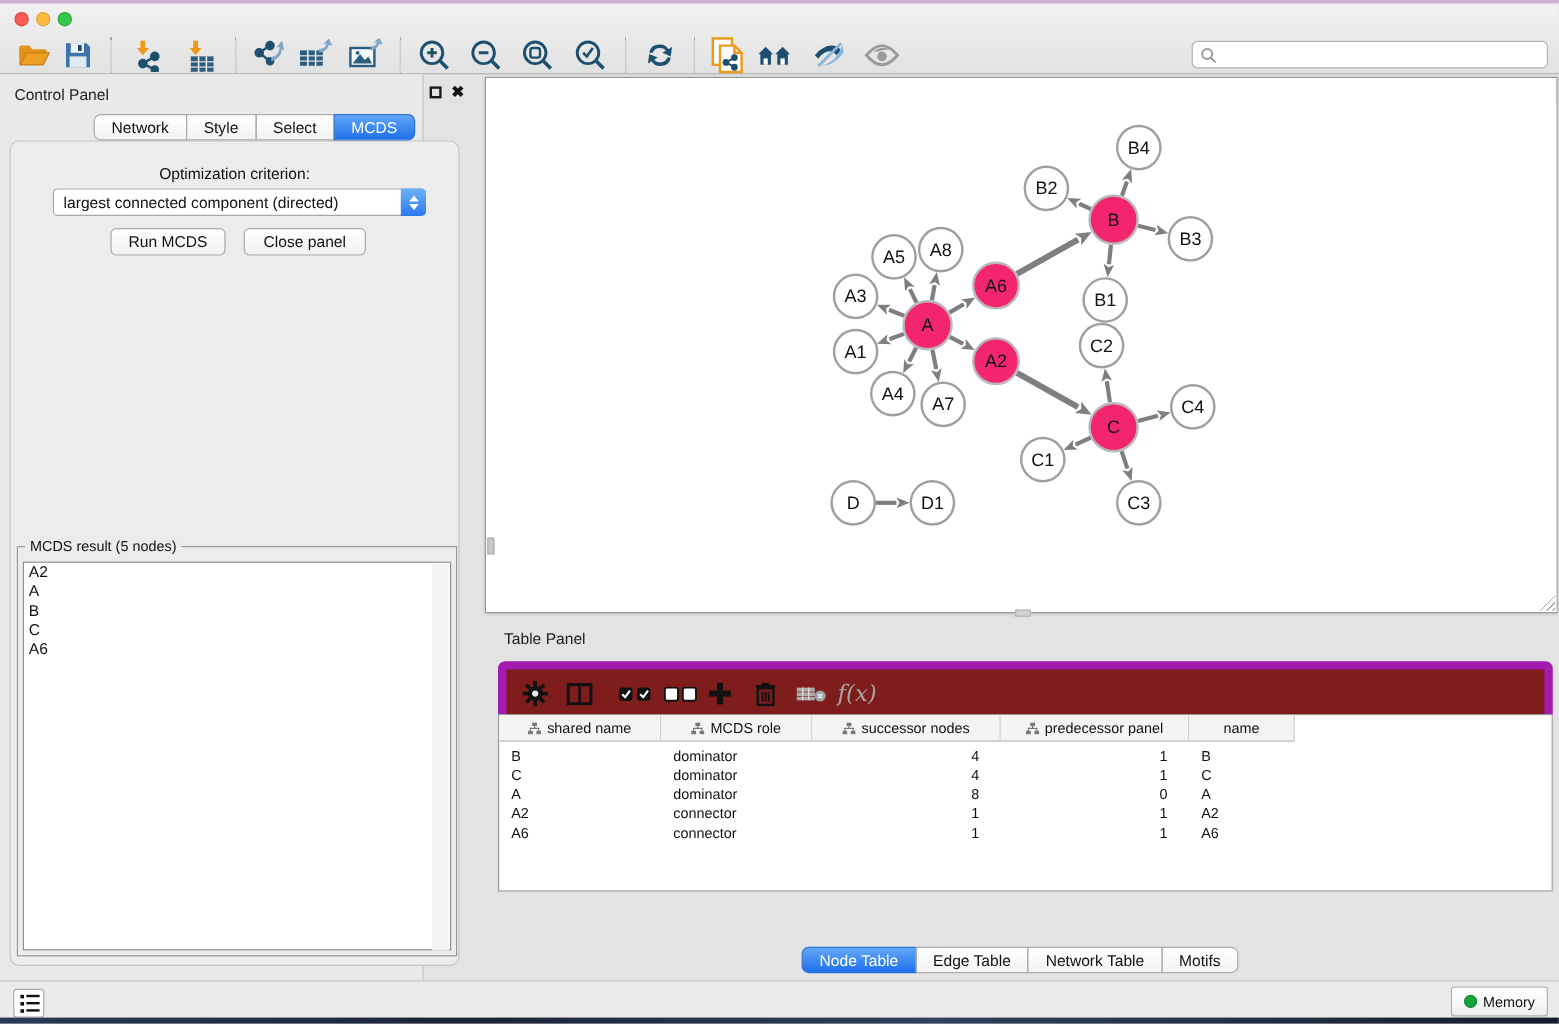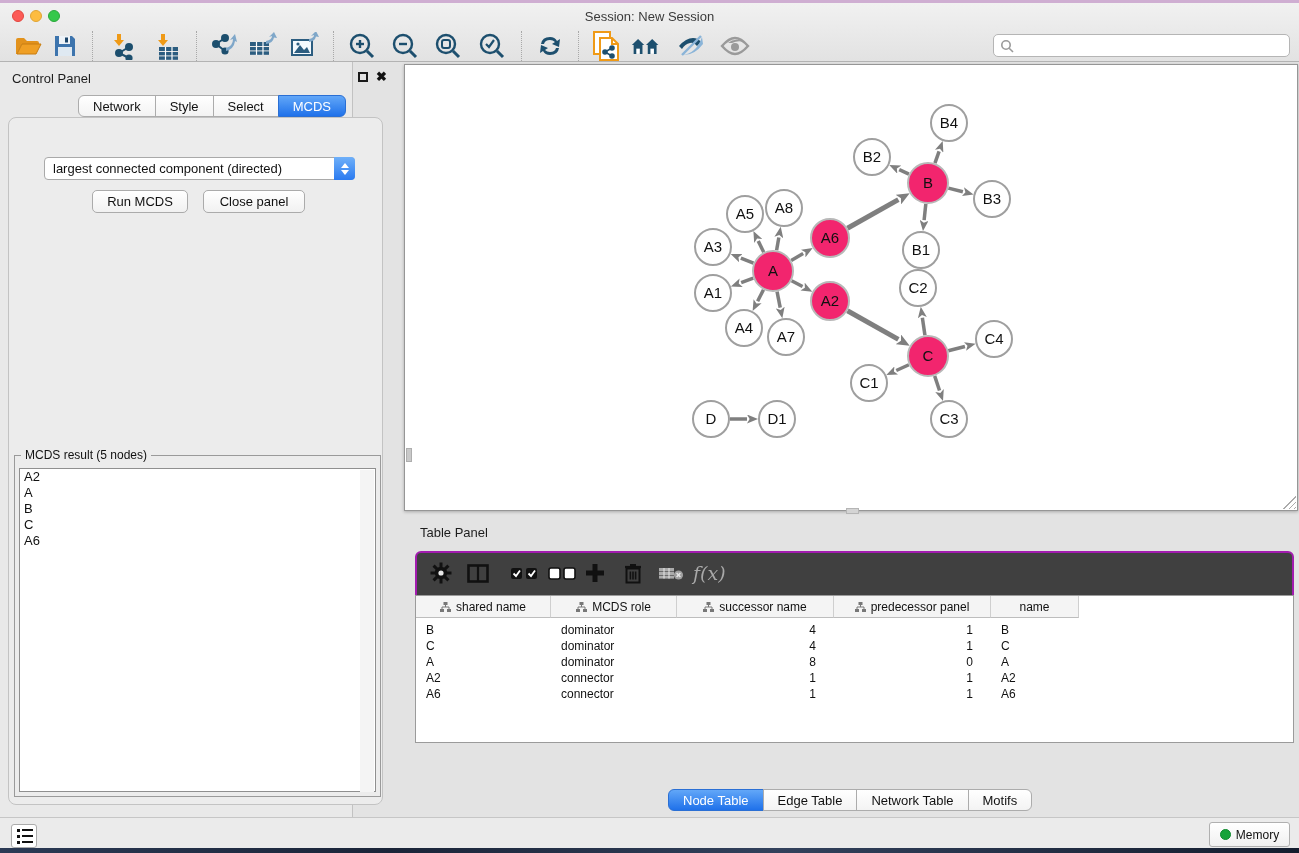--- a/index.html
+++ b/index.html
@@ -53,21 +53,21 @@
   .net-title { position:absolute; left:0; top:4px; width:100%; text-align:center; font-size:13px; color:#2e2e2e; }
   .net-canvas { position:absolute; left:0; top:22px; width:892px; height:423px; background:#ffffff; }
   .resize-grip { position:absolute; right:1px; bottom:1px; width:13px; height:13px;
     background:linear-gradient(135deg, transparent 0 50%, #ababab 50% 55%, transparent 55% 70%, #ababab 70% 75%, transparent 75% 90%, #ababab 90% 95%, transparent 95%); }
   .vscroll-stub { position:absolute; left:1px; top:361px; width:6px; height:14px; background:#c9c9c9; border:1px solid #aeaeae; }
   .hscroll-stub { position:absolute; left:441px; bottom:-4px; width:13px; height:6px; background:#d4d4d4; border:1px solid #b5b5b5; }
 
   
   .table-panel { position:absolute; left:404px; top:518px; width:895px; height:299px; }
   .tp-title { position:absolute; left:16px; top:7px; font-size:13px; color:#1d1d1d; }
-  .tp-toolbar { position:absolute; left:11px; top:33px; width:879px; height:51px; background:#404040; border:2px solid #a21caf; border-radius:6px; }
+  .tp-toolbar { position:absolute; left:11px; top:33px; width:879px; height:51px; background:#7f1d1d; border:7px solid #a21caf; border-radius:6px; }
   .tp-icon { position:absolute; top:4px; height:32px; display:flex; align-items:center; justify-content:center; }
   .fx-label { font-family:"DejaVu Serif", serif; font-style:italic; font-size:19px; color:#a8a8a8; }
   .tbl { position:absolute; left:11px; top:77px; width:879px; height:148px; background:#fff; border:1px solid #9b9b9b; overflow:hidden; }
   .tbl-header { position:absolute; left:0; top:0; height:22px; display:flex; }
   .th-cell { height:22px; background:#f4f4f4; border-right:1px solid #cfcfcf; border-bottom:1px solid #bdbdbd;
              display:flex; align-items:center; justify-content:center; gap:5px; font-size:12px; color:#111; }
   .tbl-row { position:absolute; left:0; height:16px; display:flex; }
   .td-cell { font-size:12px; color:#111; height:16px; line-height:16px; white-space:nowrap; }
   .bottom-tabs { position:absolute; left:264px; top:271px; display:flex; }
 
@@ -86,21 +86,20 @@
 <body>
 
 <div id="root">
 
   <div class="desktop-top"></div>
 
   <div class="chrome">
     <span class="traffic t-red" style="left:12px;top:7px;"></span>
     <span class="traffic t-yel" style="left:30px;top:7px;"></span>
     <span class="traffic t-grn" style="left:48px;top:7px;"></span>
-    <div class="app-title">Session: New Session</div>
 
     <div class="tb-icon" style="left:13px;">
       <svg width="28" height="24" viewBox="0 0 28 24">
         <path d="M2 20 L2 6 Q2 4 4 4 L10 4 L13 7 L23 7 Q25 7 25 9 L25 10 L8 10 L3 20 Z" fill="#e2921c"></path>
         <path d="M3 20 L8 10 L27 10 L22 20 Z" fill="#ef9f24" stroke="#c87d10" stroke-width="1"></path>
       </svg>
     </div>
     <div class="tb-icon" style="left:50px;">
       <svg width="24" height="24" viewBox="0 0 24 24">
         <path d="M2 2 L19 2 L22 5 L22 22 L2 22 Z" fill="#3d74ad"></path>
@@ -267,20 +266,21 @@
 
     <div class="cp-box"></div>
 
     <div class="tabs-row">
       <div class="tab">Network</div>
       <div class="tab">Style</div>
       <div class="tab">Select</div>
       <div class="tab active">MCDS</div>
     </div>
 
+    <div class="opt-label">Optimization criterion:</div>
 
     <div class="dropdown">
       <span class="dd-text">largest connected component (directed)</span>
       <span class="dd-stepper">
           <span class="dd-up"></span>
           <span class="dd-dn"></span>
         </span>
     </div>
 
     <div class="cp-btn" style="left:92px;top:128px;width:96px;">Run MCDS</div>
@@ -522,21 +522,21 @@
             </svg>
             <span>MCDS role</span>
           </div>
           <div class="th-cell" style="width: 157px;">
             <svg width="11" height="10" viewBox="0 0 11 10">
               <rect x="3.5" y="0" width="4" height="3" fill="#777"></rect>
               <rect x="0" y="7" width="4" height="3" fill="#777"></rect>
               <rect x="7" y="7" width="4" height="3" fill="#777"></rect>
               <path d="M5.5 3 L5.5 5 M2 7 L2 5 L9 5 L9 7" stroke="#777" fill="none" stroke-width="1"></path>
             </svg>
-            <span>successor name</span>
+            <span>successor nodes</span>
           </div>
           <div class="th-cell" style="width: 157px;">
             <svg width="11" height="10" viewBox="0 0 11 10">
               <rect x="3.5" y="0" width="4" height="3" fill="#777"></rect>
               <rect x="0" y="7" width="4" height="3" fill="#777"></rect>
               <rect x="7" y="7" width="4" height="3" fill="#777"></rect>
               <path d="M5.5 3 L5.5 5 M2 7 L2 5 L9 5 L9 7" stroke="#777" fill="none" stroke-width="1"></path>
             </svg>
             <span>predecessor panel</span>
           </div>

